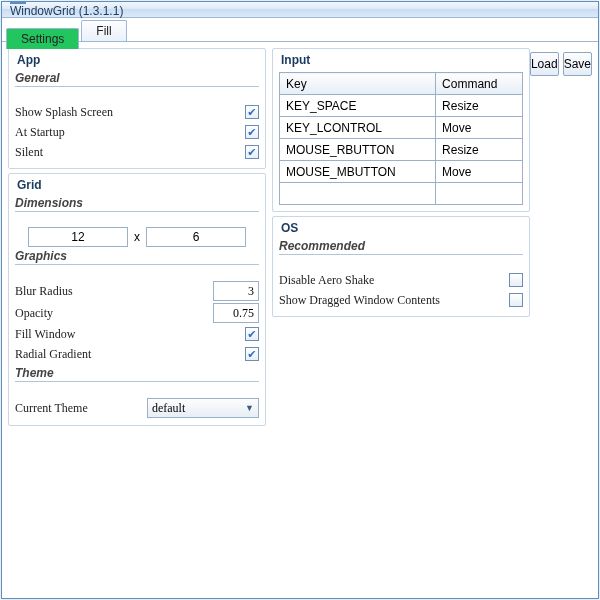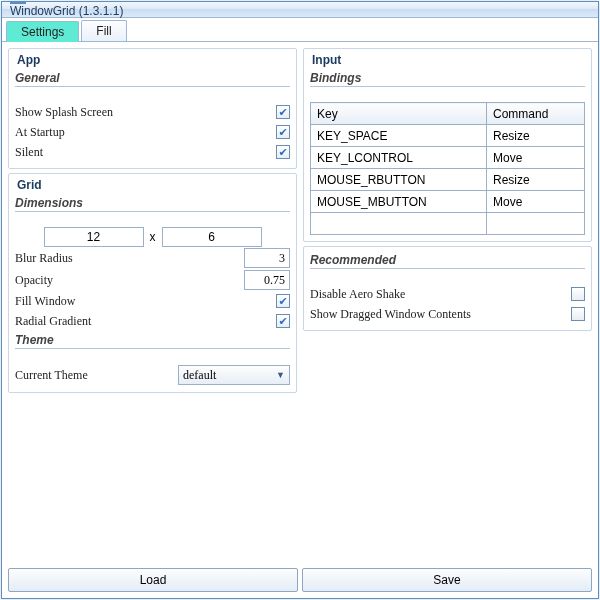--- a/index.html
+++ b/index.html
@@ -61,30 +61,30 @@
   padding: 3px 14px;
   border: 1px solid #9db8d6;
   border-bottom: none;
   background: linear-gradient(to bottom,#fdfdfe,#eaf1f9);
   margin-right: 2px;
   border-radius: 2px 2px 0 0;
   cursor: pointer;
   color: #222;
 }
 .tab.active {
-  background: #5eead4;
+  background: #22c55e;
   position: relative;
-  top: 1px;
+  top: 8px;
 }
 .tab-body {
   flex: 1;
   border-top: 1px solid #9db8d6;
   padding: 6px;
   display: flex;
-  flex-direction: column;
+  flex-direction: row;
 }
 .columns { display: flex; gap: 6px; flex: 1; }
 .col { flex: 1; display: flex; flex-direction: column; gap: 4px; }
 .group {
   border: 1px solid #c9d6e6;
   border-radius: 2px;
   padding: 4px 6px 6px 6px;
 }
 .group-title {
   font-weight: bold;
@@ -212,20 +212,21 @@
         </div>
 
         <div class="group">
           <div class="group-title">Grid</div>
           <div class="subhead">Dimensions</div>
           <div class="dim-row">
             <div class="numbox">12</div>
             <span>x</span>
             <div class="numbox">6</div>
           </div>
+          <div class="subhead">Graphics</div>
           <div class="row">
             <label>Blur Radius</label>
             <div class="smallbox">3</div>
           </div>
           <div class="row">
             <label>Opacity</label>
             <div class="smallbox">0.75</div>
           </div>
           <div class="row">
             <label>Fill Window</label>
@@ -242,21 +243,20 @@
               <span>default</span>
               <span class="caret">▼</span>
             </div>
           </div>
         </div>
       </div>
 
       <div class="col">
         <div class="group">
           <div class="group-title">Input</div>
-          <div class="subhead">Bindings</div>
           <table class="bindings-table">
             <thead>
               <tr>
                 <th>Key</th>
                 <th>Command</th>
               </tr>
             </thead>
             <tbody id="bindings-body">
                 <tr>
                   <td>KEY_SPACE</td>
@@ -276,20 +276,21 @@
                 </tr>
                 <tr>
                   <td></td>
                   <td></td>
                 </tr>
               </tbody>
           </table>
         </div>
 
         <div class="group">
+          <div class="group-title">OS</div>
           <div class="subhead">Recommended</div>
           <div class="row">
             <label>Disable Aero Shake</label>
             <span class="chk"></span>
           </div>
           <div class="row">
             <label>Show Dragged Window Contents</label>
             <span class="chk"></span>
           </div>
         </div>

